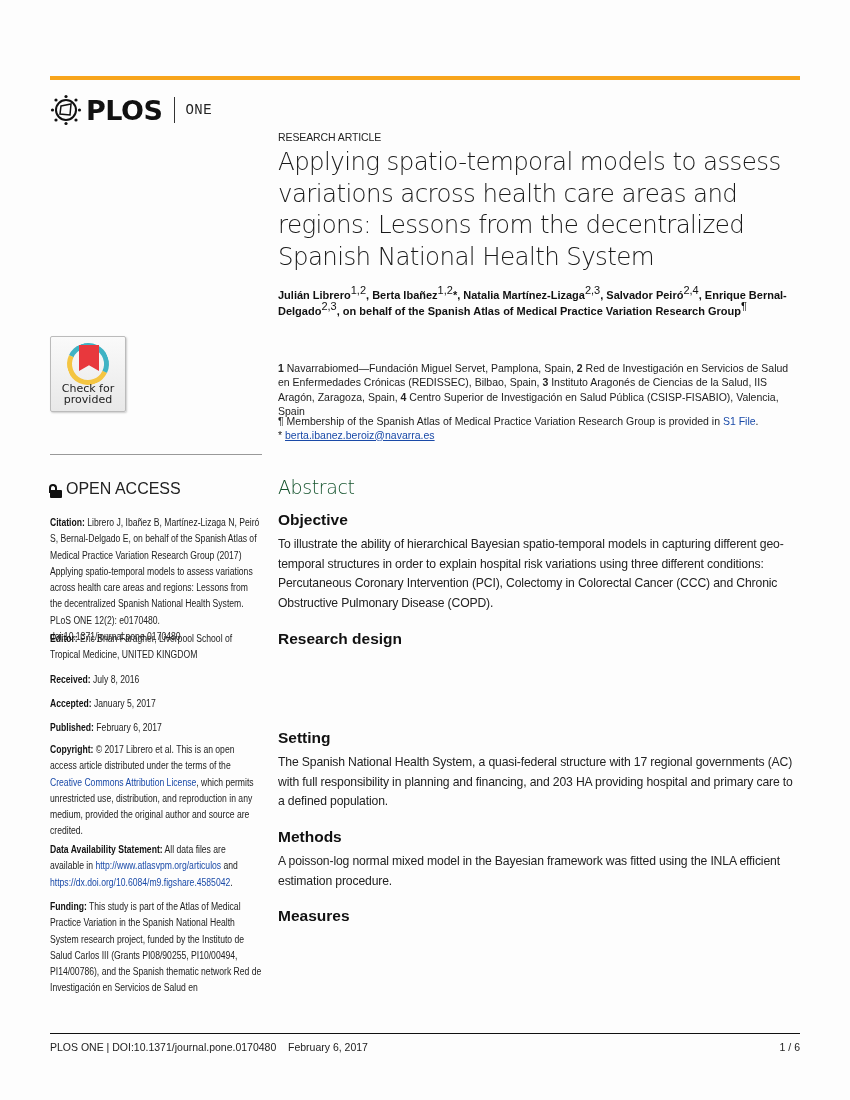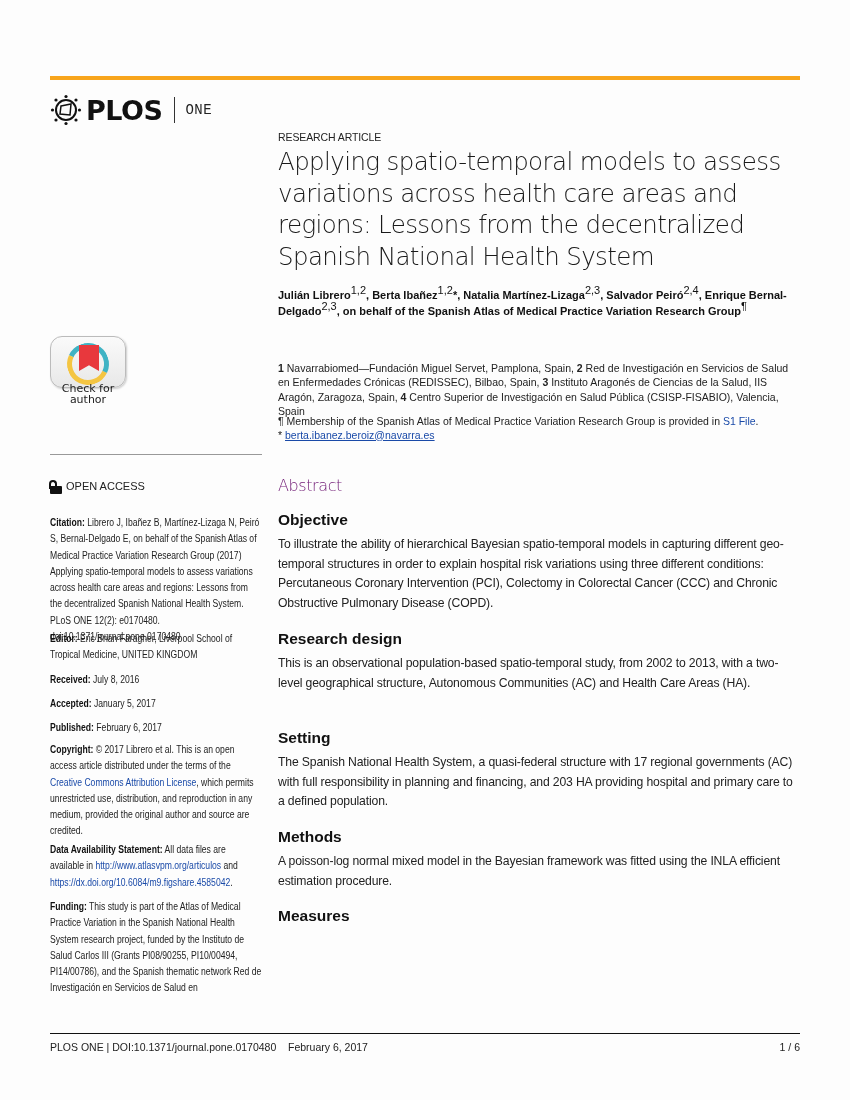--- a/index.html
+++ b/index.html
@@ -7,46 +7,46 @@
   body { position: relative; font-family: "Liberation Sans", sans-serif; color: #1a1a1a; }
 
   .header { position: absolute; left: 50px; top: 52px; height: 36px; display: flex; align-items: center; margin-top: 40px; }
   .logo-mark { width: 32px; height: 32px; position: relative; margin-right: 4px; }
   .logo-text { font-family: "DejaVu Sans", sans-serif; font-weight: bold; font-size: 27px; letter-spacing: -0.5px; color: #111; line-height: 1; }
   .logo-sep { width: 1px; height: 26px; background: #333; margin: 0 10px 0 12px; }
   .logo-one { font-family: Liberation Mono, monospace; font-size: 14px; color: #222; letter-spacing: 0.5px; }
   .orange-bar { position: absolute; left: 50px; top: 76px; width: 750px; height: 4px; background: #f8a51c; }
 
   .sidebar { position: absolute; left: 50px; top: 336px; width: 212px; }
-  .crossmark { width: 76px; height: 52px; border: 1px solid #bbb; border-radius: 12px; background: linear-gradient(#fafafa, #e8e8e8); position: relative; box-shadow: 1px 1px 2px rgba(0,0,0,0.2); }
+  .crossmark { width: 76px; height: 76px; border: 1px solid #bbb; border-radius: 2px; background: linear-gradient(#fafafa, #e8e8e8); position: relative; box-shadow: 1px 1px 2px rgba(0,0,0,0.2); }
   .crossmark-ring { position: absolute; left: 16px; top: 6px; width: 42px; height: 42px; border-radius: 50%; border: 5px solid #3fb3c4; border-bottom-color: #f4c542; border-left-color: #f4c542; transform: rotate(-20deg); }
   .crossmark-flag { position: absolute; left: 28px; top: 8px; width: 20px; height: 26px; background: #e8383d; clip-path: polygon(0 0,100% 0,100% 100%,50% 78%,0 100%); }
   .crossmark-text { position: absolute; left: 0; top: 46px; width: 100%; text-align: center; font-size: 11px; line-height: 11px; color: #222; font-family: "DejaVu Sans", sans-serif; }
   .side-rule { position: absolute; left: 0; top: 118px; width: 212px; height: 1px; background: #999; }
-  .open-access { position: absolute; left: 0; top: 144px; display: flex; align-items: flex-start; font-size: 11px; color: #222; }
+  .open-access { position: absolute; left: 0; top: 144px; display: flex; align-items: flex-end; font-size: 16px; color: #222; }
   .lock-icon { width: 12px; height: 14px; margin-right: 4px; position: relative; }
   .lock-icon .body { position: absolute; left: 0; bottom: 0; width: 12px; height: 8px; background: #111; border-radius: 1px; }
   .lock-icon .shackle { position: absolute; left: 2px; top: 0; width: 8px; height: 9px; border: 2px solid #111; border-bottom: none; border-radius: 4px 4px 0 0; transform: translateX(-3px); }
 
   .side-block { position: absolute; left: 0; width: 212px; font-family: "Liberation Sans", sans-serif; font-size: 10px; line-height: 16.3px; color: #222; transform: scaleX(0.86); transform-origin: left top; width: 246px; }
   .side-block b { font-weight: bold; color: #111; }
   .side-link { color: #1a4aa8; }
 
   .main { position: absolute; left: 278px; top: 0; width: 522px; }
   .article-type { position: absolute; top: 131px; left: 0; font-size: 10.5px; color: #222; letter-spacing: -0.1px; }
   .title { position: absolute; top: 146px; left: 0; width: 522px; font-family: "DejaVu Sans", sans-serif; font-weight: 300; font-size: 24.5px; line-height: 31.5px; color: #1a1a1a; letter-spacing: -0.6px; }
   .authors { position: absolute; top: 288px; left: 0; width: 522px; font-weight: bold; font-size: 11px; line-height: 15.6px; color: #111; }
   .authors sup { font-size: 11px; font-weight: normal; line-height: 0; }
   .affil { position: absolute; top: 361px; left: 0; width: 522px; font-size: 10.5px; line-height: 14.3px; color: #222; }
   .affil b { font-weight: bold; }
   .notes { position: absolute; top: 415px; left: 0; width: 522px; font-size: 10.5px; line-height: 13.5px; color: #222; }
   .link { color: #1a4aa8; }
   .email { color: #1a4aa8; text-decoration: underline; text-align: right; }
 
-  .abstract-h { position: absolute; top: 476px; left: 0; font-family: "DejaVu Sans", sans-serif; font-weight: 300; font-size: 16px; color: #701a75; letter-spacing: -0.4px; }
+  .abstract-h { position: absolute; top: 476px; left: 0; font-family: "DejaVu Sans", sans-serif; font-weight: 300; font-size: 19px; color: #14532d; letter-spacing: -0.4px; }
   .sec { position: absolute; left: 0; width: 522px; }
   .sec-h { font-weight: bold; font-size: 15.5px; color: #111; margin-bottom: 6px; }
   .sec-p { font-size: 12.2px; line-height: 19.6px; color: #222; letter-spacing: -0.15px; }
 
   .footer-rule { position: absolute; left: 50px; top: 1033px; width: 750px; height: 1px; background: #111; }
   .footer { position: absolute; left: 50px; top: 1041px; width: 750px; font-size: 10.5px; color: #222; display: flex; justify-content: space-between; }
 </style>
 </head>
 <body>
 
@@ -70,21 +70,21 @@
   <span class="logo-one">ONE</span>
 </div>
 <div class="orange-bar"></div>
 
 <div class="sidebar">
   <div class="crossmark">
     <div class="crossmark-ring"></div>
     <div class="crossmark-flag"></div>
     <div class="crossmark-text">
       <div>Check for</div>
-      <div>author</div>
+      <div>provided</div>
     </div>
   </div>
   <div class="side-rule"></div>
   <div class="open-access">
     <span class="lock-icon">
         <span class="shackle"></span>
         <span class="body"></span>
       </span>
     <span>OPEN ACCESS</span>
   </div>
@@ -162,21 +162,20 @@
 
   <h2 class="abstract-h">Abstract</h2>
 
   <div class="sec" style="top:511px;">
     <h3 class="sec-h">Objective</h3>
     <p class="sec-p">To illustrate the ability of hierarchical Bayesian spatio-temporal models in capturing different geo-temporal structures in order to explain hospital risk variations using three different conditions: Percutaneous Coronary Intervention (PCI), Colectomy in Colorectal Cancer (CCC) and Chronic Obstructive Pulmonary Disease (COPD).</p>
   </div>
 
   <div class="sec" style="top:630px;">
     <h3 class="sec-h">Research design</h3>
-    <p class="sec-p">This is an observational population-based spatio-temporal study, from 2002 to 2013, with a two-level geographical structure, Autonomous Communities (AC) and Health Care Areas (HA).</p>
   </div>
 
   <div class="sec" style="top:729px;">
     <h3 class="sec-h">Setting</h3>
     <p class="sec-p">The Spanish National Health System, a quasi-federal structure with 17 regional governments (AC) with full responsibility in planning and financing, and 203 HA providing hospital and primary care to a defined population.</p>
   </div>
 
   <div class="sec" style="top:828px;">
     <h3 class="sec-h">Methods</h3>
     <p class="sec-p">A poisson-log normal mixed model in the Bayesian framework was fitted using the INLA efficient estimation procedure.</p>

